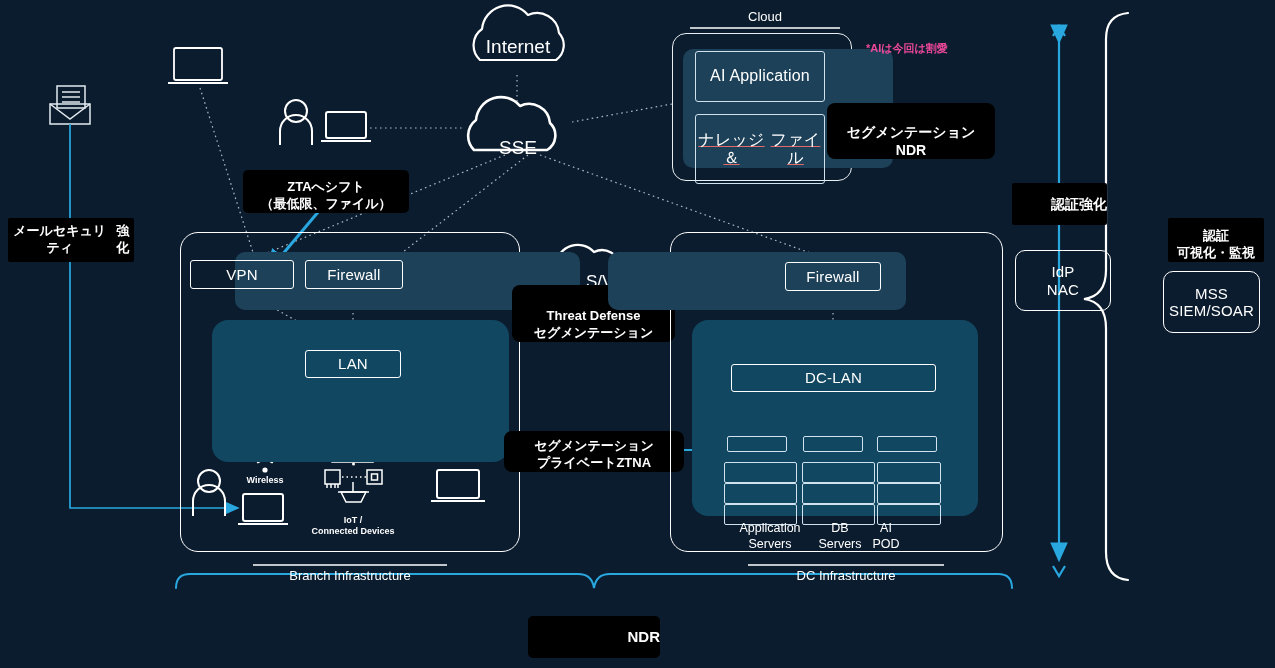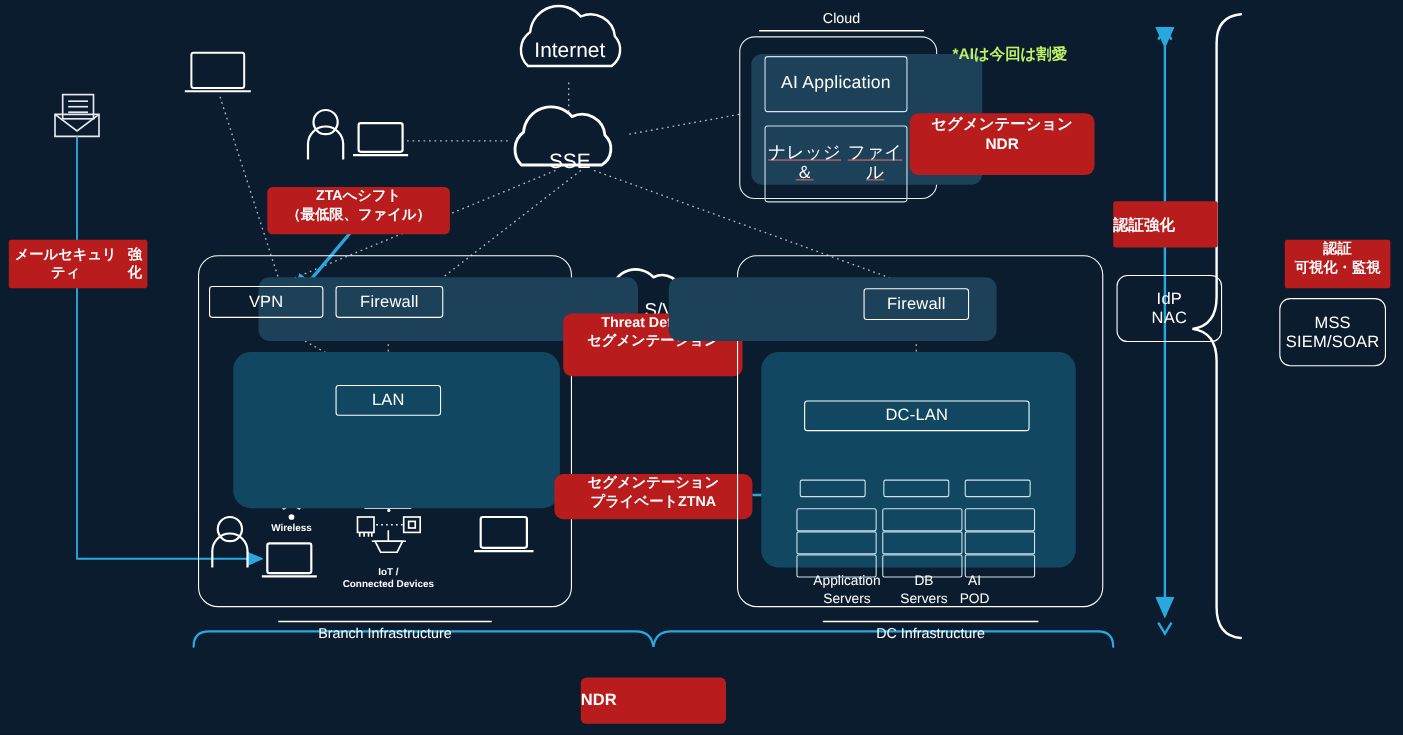--- a/index.html
+++ b/index.html
@@ -17,32 +17,32 @@
   .cloudbox-band{background:#1d4159;border-radius:10px;}
 
   
   .node{border:1.3px solid #ffffff;border-radius:3px;background:transparent;
         display:flex;align-items:center;justify-content:center;text-align:center;
         font-size:15px;letter-spacing:.2px;color:#fff;line-height:1.15;}
   .node.rounded{border-radius:10px;}
   .node.sub{border:1.2px solid #cfe2ee;font-size:16px;}
 
   
-  .cyan{background:#b91c1c;color:#ffffff;display:flex;align-items:center;
-        justify-content:flex-start;text-align:center;font-weight:bold;
+  .cyan{background:#000000;color:#ffffff;display:flex;align-items:center;
+        justify-content:flex-end;text-align:center;font-weight:bold;
         line-height:1.3;border-radius:2px;}
   .cyan.soft{border-radius:5px;}
   .cyan.r8{border-radius:8px;}
 
   
   .cap{font-size:13px;color:#ffffff;text-align:center;white-space:nowrap;}
   .cap.sm{font-size:9px;font-weight:bold;line-height:1.25;}
   .cap.md{font-size:12.5px;line-height:1.25;}
   .cloudlabel{font-size:19px;color:#ffffff;text-align:center;margin-top:10px;}
-  .note{font-size:14px;font-weight:bold;color:#bef264;white-space:nowrap;}
+  .note{font-size:11px;font-weight:bold;color:#ec4899;white-space:nowrap;}
   .srv{border:1.3px solid #cfe2ee;border-radius:2px;background:transparent;}
 </style>
 </head>
 <body>
 
 <div id="stage">
 
   <svg id="svg-layer" viewBox="0 0 1275 668">
     <defs>
       <marker id="arrB" markerWidth="9" markerHeight="9" refX="7" refY="4.5" orient="auto">

